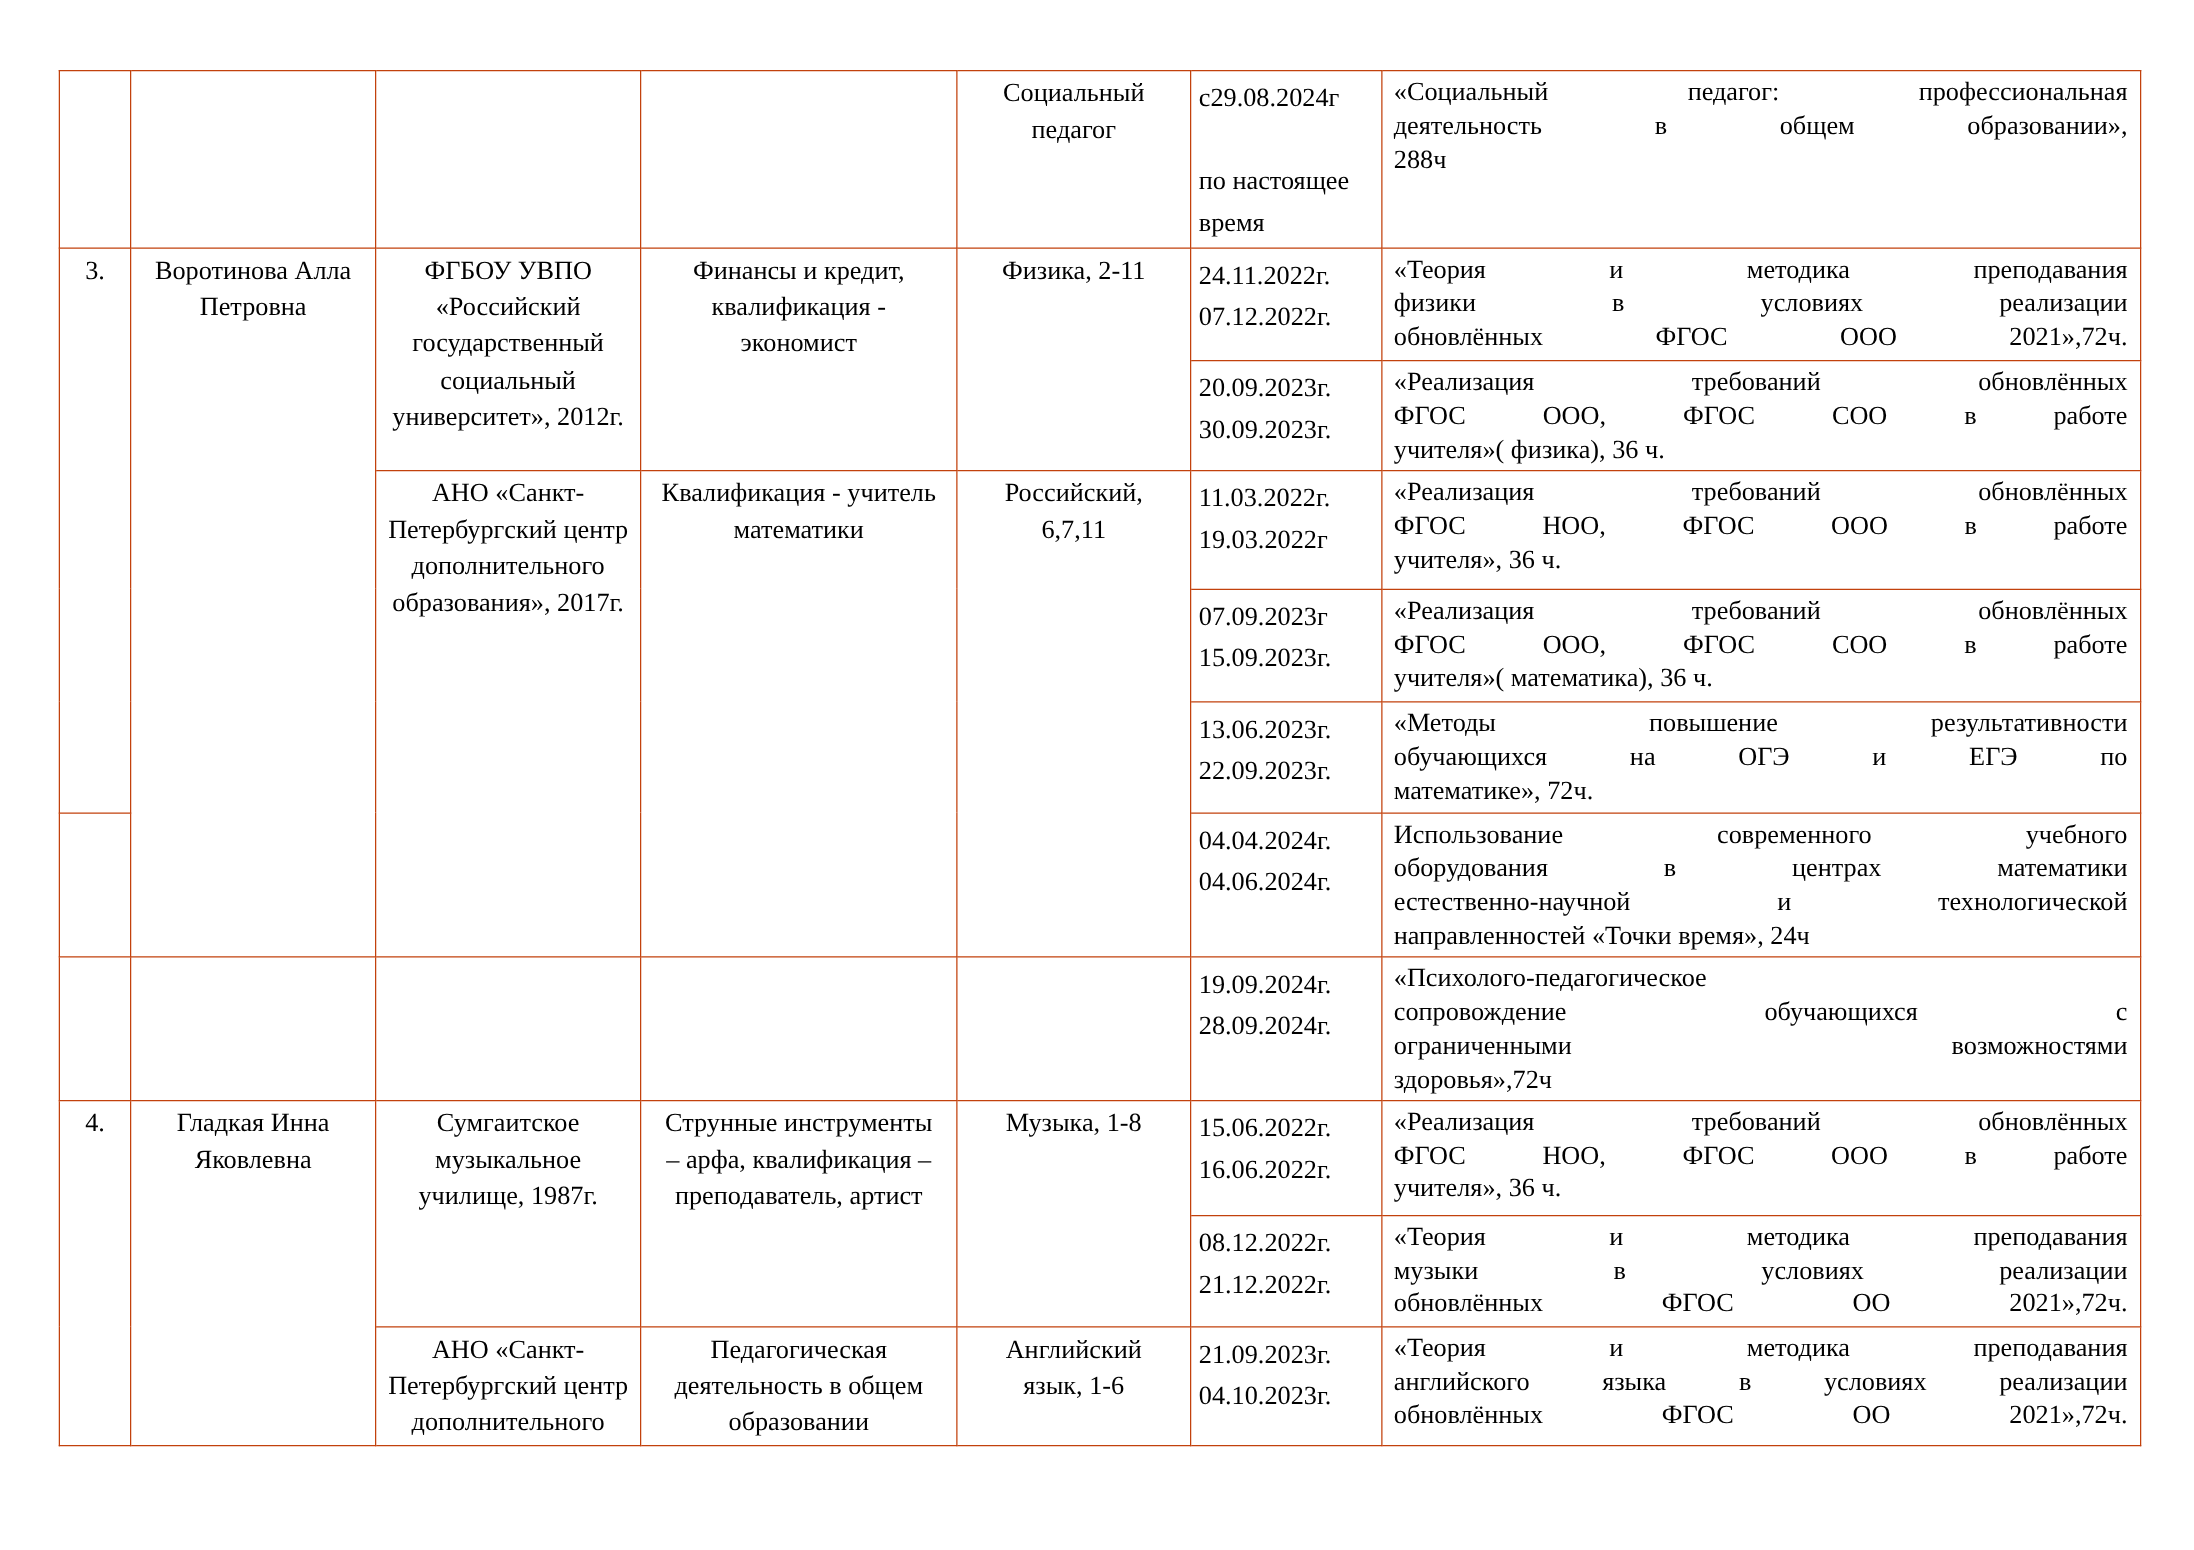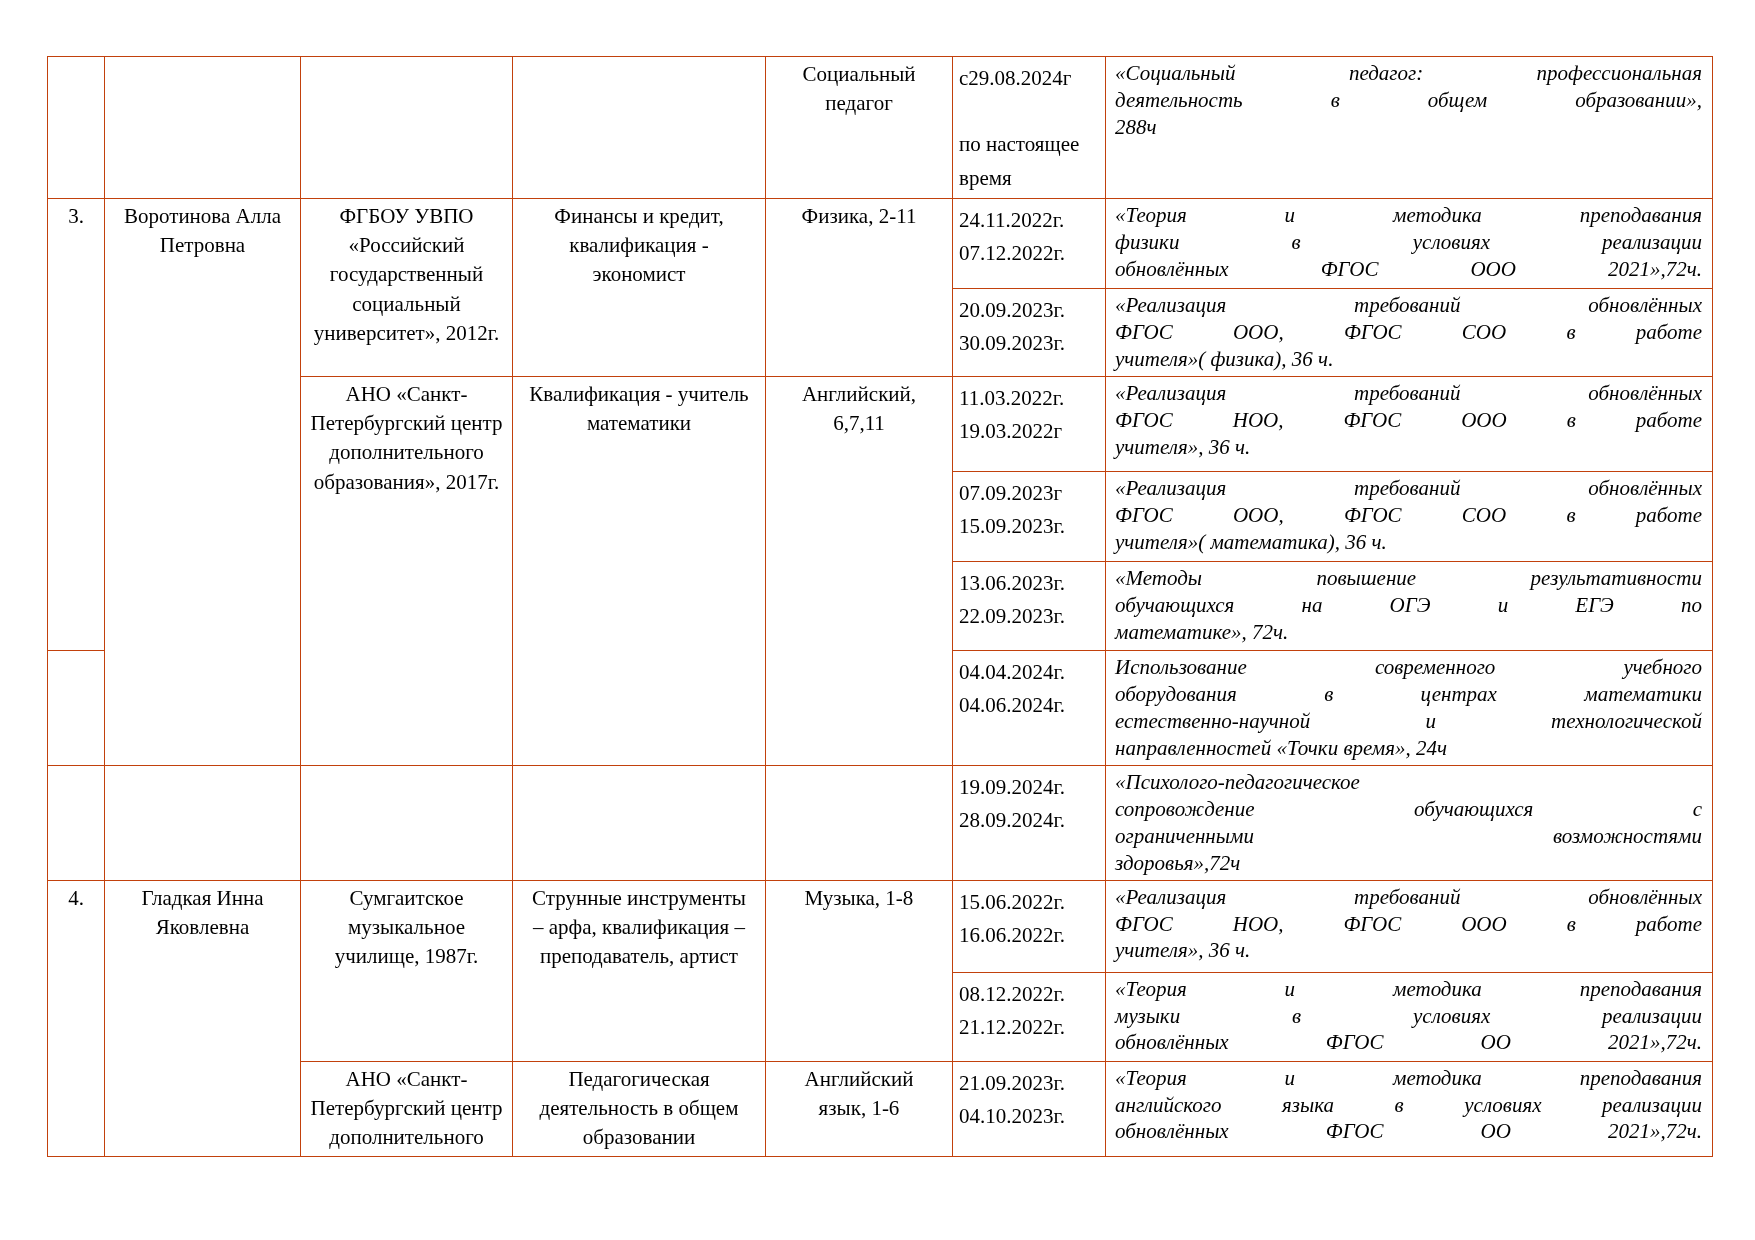--- a/index.html
+++ b/index.html
@@ -28,21 +28,21 @@
   tr.h87  { height: 87px; }
   tr.h95  { height: 95px; }
   tr.h89  { height: 89px; }
   tr.h114 { height: 114px; }
   tr.h92  { height: 92px; }
   
   .c-num    { text-align: center; line-height: 1.4; }
   .c-center { text-align: center; white-space: pre-line; line-height: 1.4; }
   .c-dates  { text-align: left; white-space: pre-line; line-height: 1.58; padding-top: 5px; }
   .c-course { padding: 3px 10px 3px 9px; line-height: 1.285; }
-  .ln { text-align: justify; text-align-last: justify; min-height: 1.285em; font-style: italic; }
+  .ln { text-align: justify; text-align-last: justify; min-height: 1.285em; }
   .ln-last-left { text-align: center; text-align-last: left; }
 </style>
 </head>
 <body>
 
 <div class="page">
   <table class="doc">
     <colgroup>
       <col style="width:57px">
         <col style="width:196px">
@@ -104,21 +104,21 @@
           </td>
     </tr>
 
     <tr class="h95">
       <td class="c-center" rowspan="4">АНО «Санкт-
 Петербургский центр
 дополнительного
 образования», 2017г.</td>
       <td class="c-center" rowspan="4">Квалификация - учитель
 математики</td>
-      <td class="c-center" rowspan="4">Английский,
+      <td class="c-center" rowspan="4">Российский,
 6,7,11</td>
       <td class="c-dates">11.03.2022г.
 19.03.2022г</td>
       <td class="c-course">
             <div class="ln">«Реализация требований обновлённых</div>
             <div class="ln">ФГОС НОО, ФГОС ООО в работе</div>
             <div class="ln ln-last-left">учителя», 36 ч.</div>
           </td>
     </tr>
 

